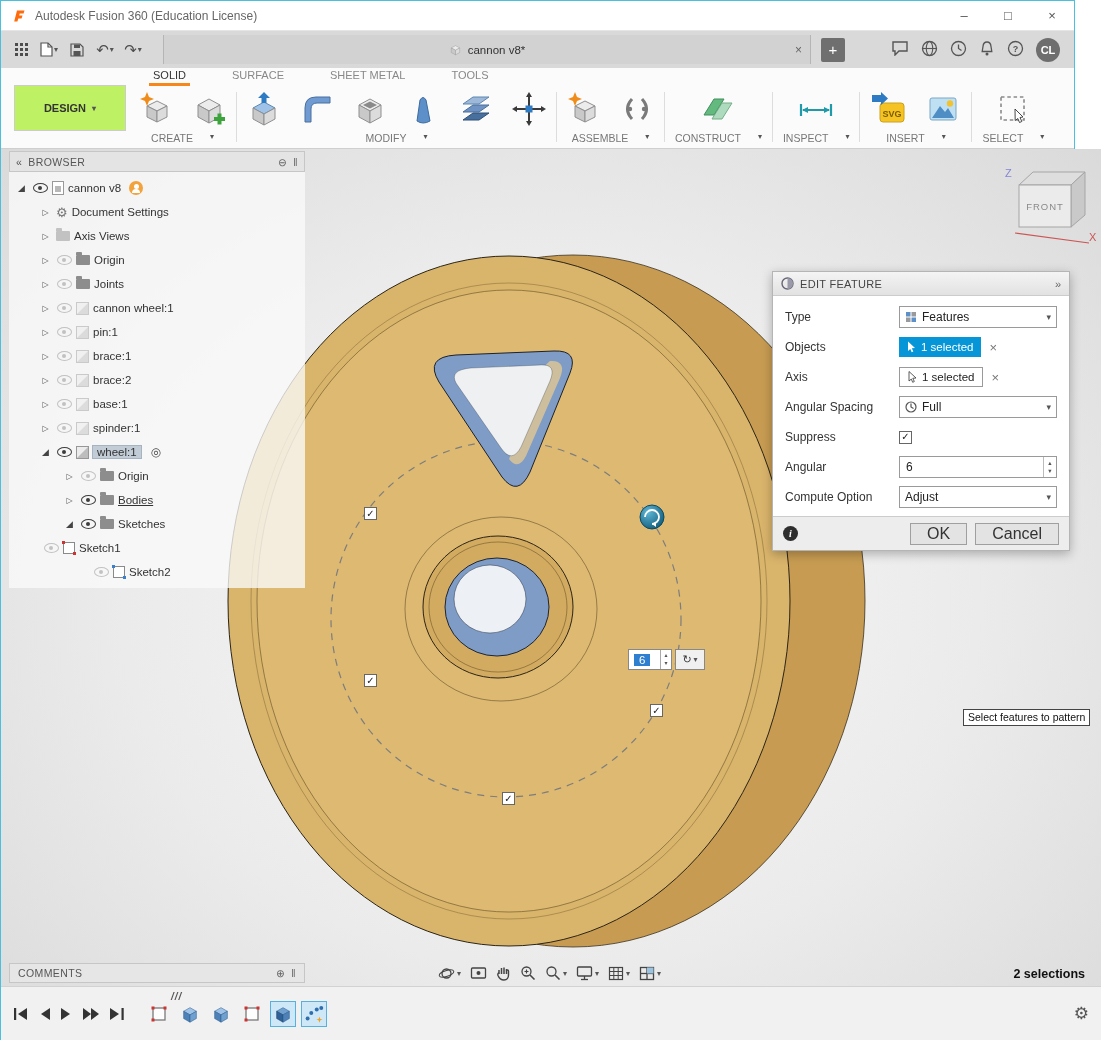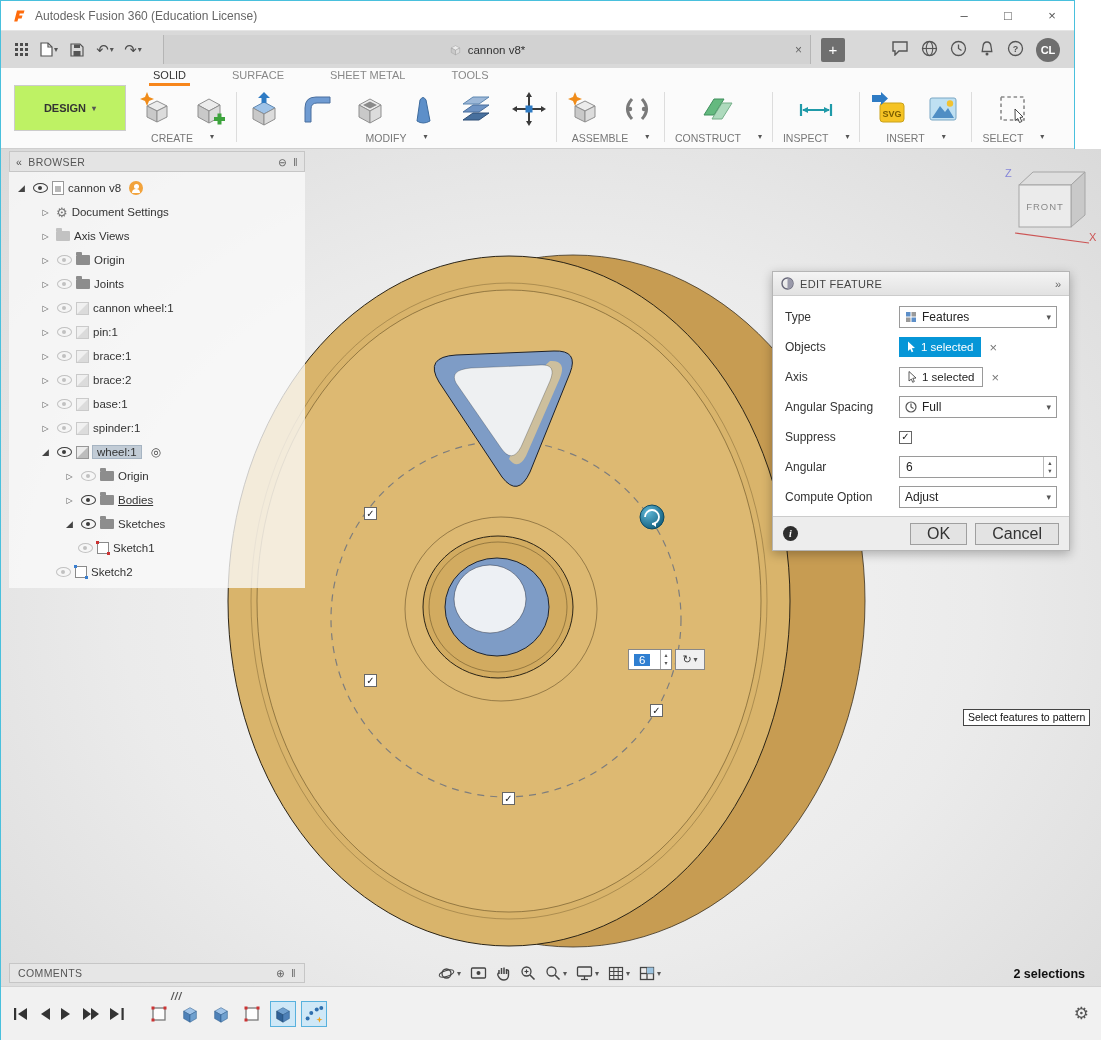--- a/index.html
+++ b/index.html
@@ -552,26 +552,26 @@
           <span class="eye"></span>
           <span class="fold"></span>
           <span class="u">Bodies</span>
         </div>
         <div class="trow" style="padding-left:54px">
           <span class="tw exp">◢</span>
           <span class="eye"></span>
           <span class="fold"></span>
           <span>Sketches</span>
         </div>
-        <div class="trow" style="padding-left:68px">
+        <div class="trow" style="padding-left:34px">
           <span class="eye off"></span>
           <span class="sk"></span>
           <span>Sketch1</span>
         </div>
-        <div class="trow" style="padding-left:46px">
+        <div class="trow" style="padding-left:84px">
           <span class="eye off"></span>
           <span class="sk blu"></span>
           <span>Sketch2</span>
         </div>
       </div>
     </div>
 
     <div class="viewcube">
       <svg width="108" height="92" viewBox="0 0 108 92">
         <text x="16" y="14" font-size="11" fill="#8585d8" font-family="Liberation Sans, sans-serif">Z</text>

